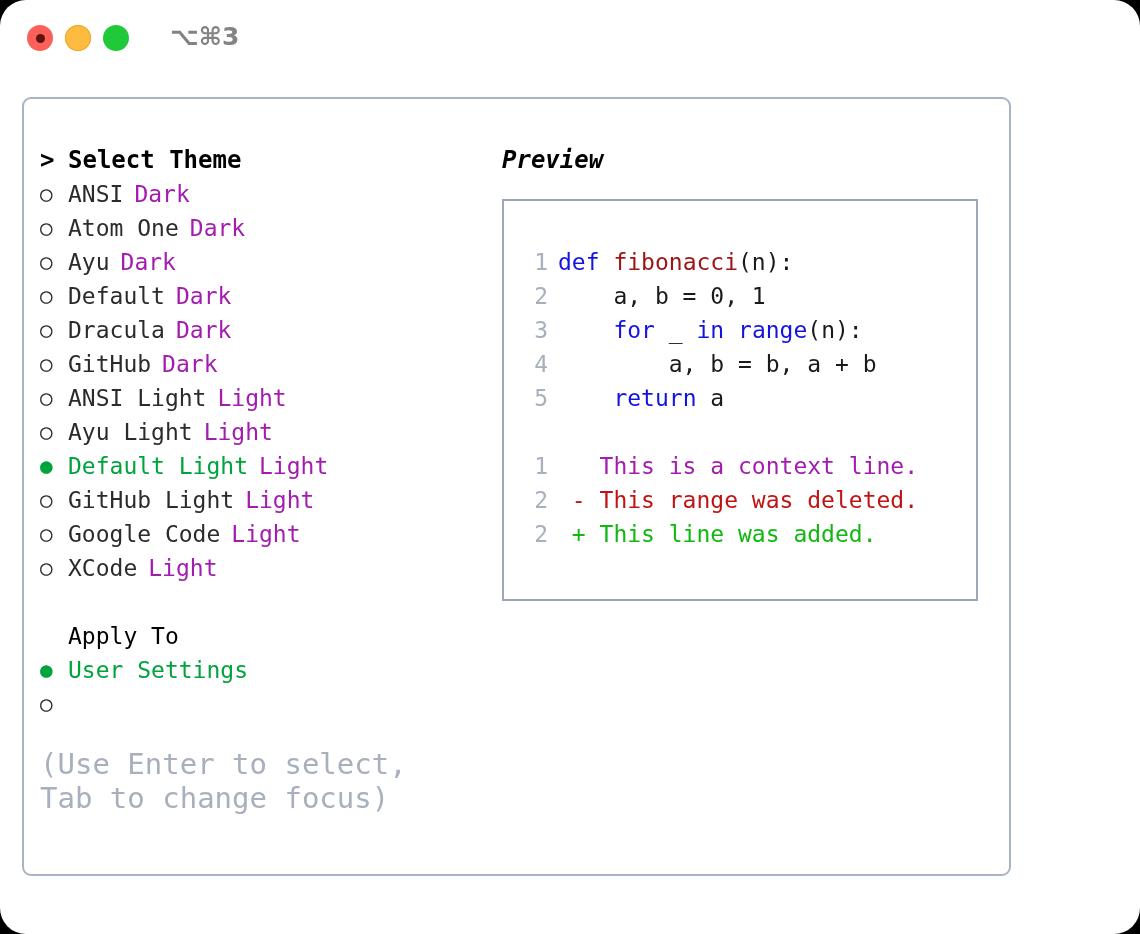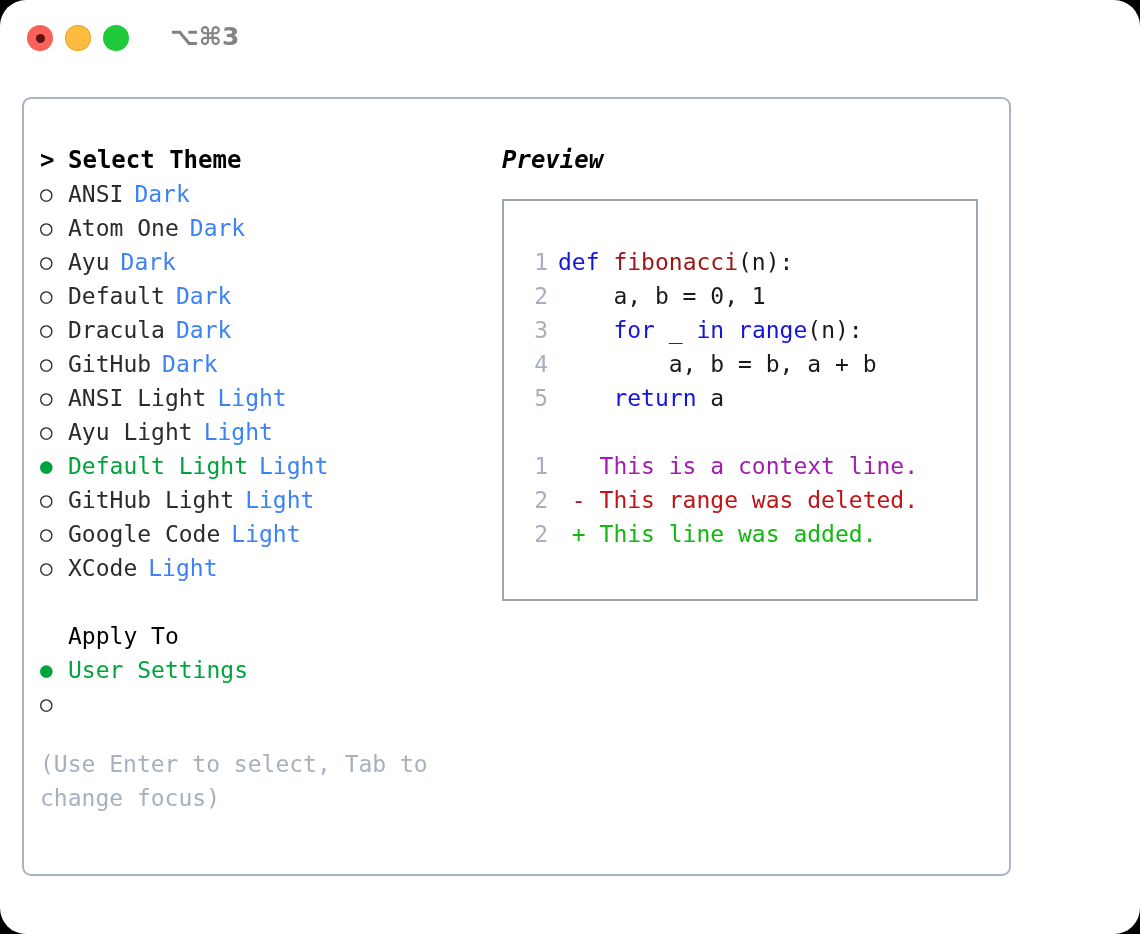--- a/index.html
+++ b/index.html
@@ -110,32 +110,32 @@
     font-size: 24px;
   }
   .list-title .marker {
     color: #000000;
     font-weight: bold;
     font-size: 24px;
   }
 
   .item-label  { color: #2b2b2b; }
   .item-label.selected { color: #00a43c; }
-  .item-tag    { color: #3b82f6; margin-left: 11px; text-align: center; }
+  .item-tag    { color: #a21caf; margin-left: 11px; text-align: center; }
 
   .section-head {
     color: #000000;
     font-size: 23px;
   }
 
   .spacer-row { height: 34px; }
 
   .hint {
     margin-top: 26px;
-    font-size: 23px;
+    font-size: 29px;
     color: #a8b0bd;
     line-height: 34px;
     width: 400px;
     white-space: normal;
   }
 
   
   .right-col {
     position: absolute;
     left: 478px; top: 44px;

